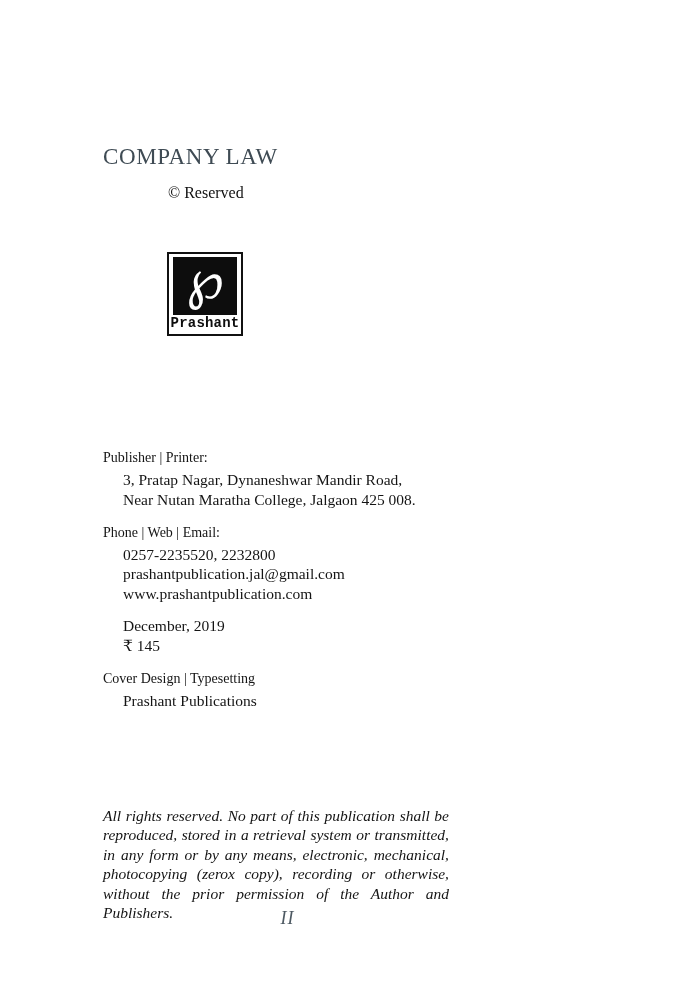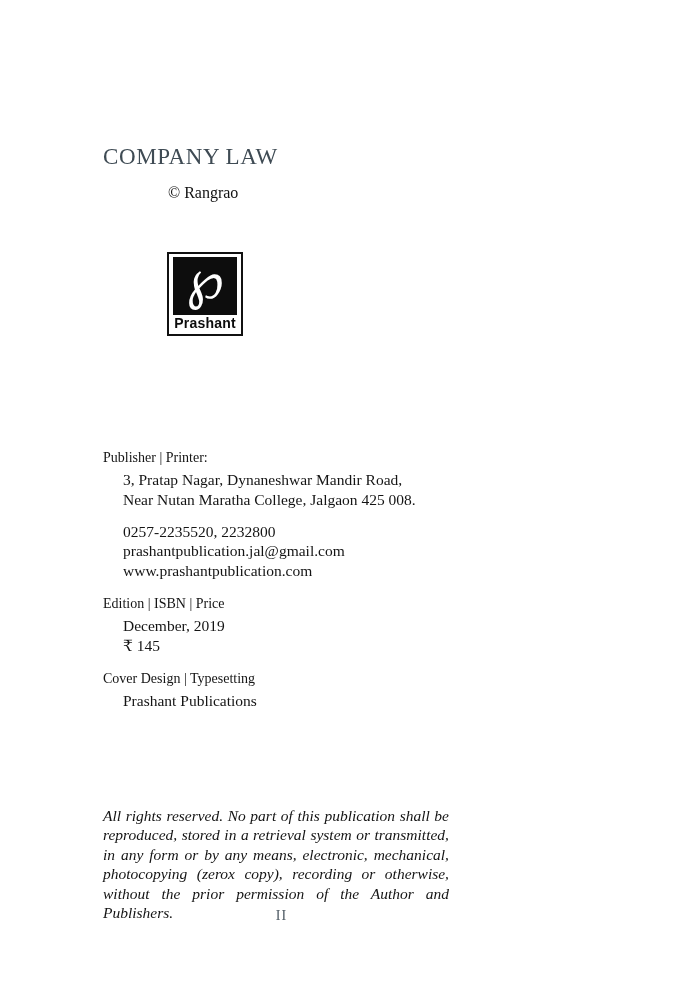--- a/index.html
+++ b/index.html
@@ -59,21 +59,21 @@
   .logo-p {
     color: #ffffff;
     font-family: "DejaVu Serif", "DejaVu Sans", serif;
     font-size: 54px;
     line-height: 1;
     font-style: italic;
     position: relative;
     top: -6px;
   }
   .logo-name {
-    font-family: Liberation Sans, sans-serif;
+    font-family: Liberation Mono, monospace;
     font-weight: bold;
     font-size: 14px;
     line-height: 17px;
     color: #0d0d0d;
     letter-spacing: 0.2px;
   }
   .sections {
     position: absolute;
     left: 103px;
     top: 447px;
@@ -101,61 +101,62 @@
     top: 806px;
     width: 346px;
     font-size: 15.5px;
     line-height: 19.4px;
     font-style: italic;
     text-align: justify;
     color: #141414;
   }
   .pagenum {
     position: absolute;
-    left: 3px;
+    left: 9px;
     top: 908px;
     width: 100%;
     text-align: center;
-    font-size: 14px;
+    font-size: 18px;
     letter-spacing: 1px;
     color: #4d5962;
+    font-style: italic;
   }
 </style>
 </head>
 <body>
 
 <div class="page">
 
   <h1 class="title">COMPANY LAW</h1>
 
-  <div class="reserved">© Rangrao</div>
+  <div class="reserved">© Reserved</div>
 
   <div class="logo">
     <div class="logo-square">
       <span class="logo-p">℘</span>
     </div>
     <div class="logo-name">Prashant</div>
   </div>
 
   <div class="sections">
 
     <section class="info-section">
       <h2>Publisher | Printer:</h2>
       <div class="line">3, Pratap Nagar, Dynaneshwar Mandir Road,</div>
       <div class="line">Near Nutan Maratha College, Jalgaon 425 008.</div>
     </section>
 
     <section class="info-section">
+      <h2>Phone | Web | Email:</h2>
       <div class="line">0257-2235520, 2232800</div>
       <div class="line">prashantpublication.jal@gmail.com</div>
       <div class="line">www.prashantpublication.com</div>
     </section>
 
     <section class="info-section">
-      <h2>Edition | ISBN | Price</h2>
       <div class="line">December, 2019</div>
       <div class="line">₹ 145</div>
     </section>
 
     <section class="info-section">
       <h2>Cover Design | Typesetting</h2>
       <div class="line">Prashant Publications</div>
     </section>
 
   </div>

